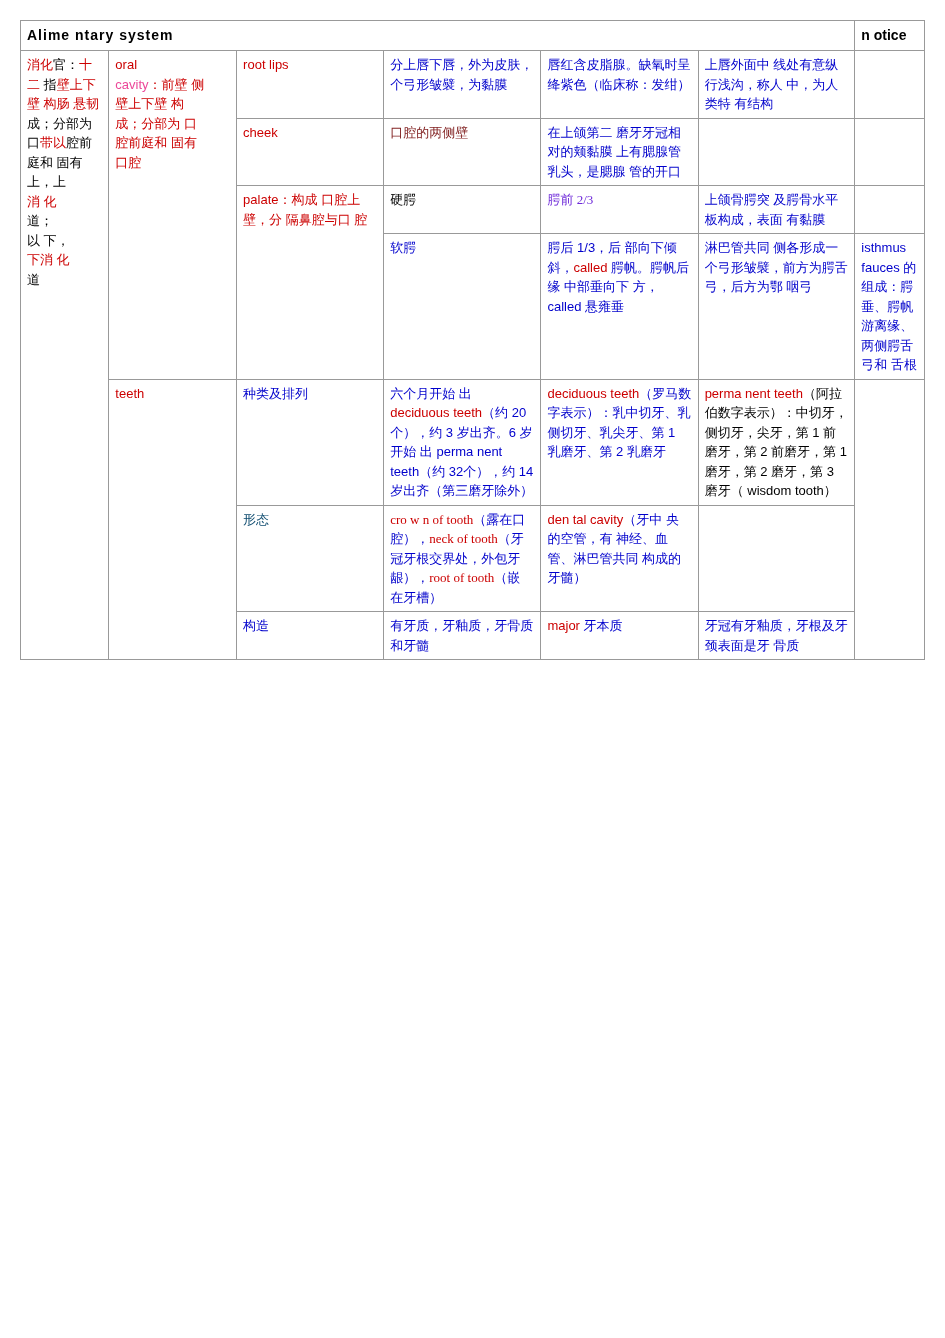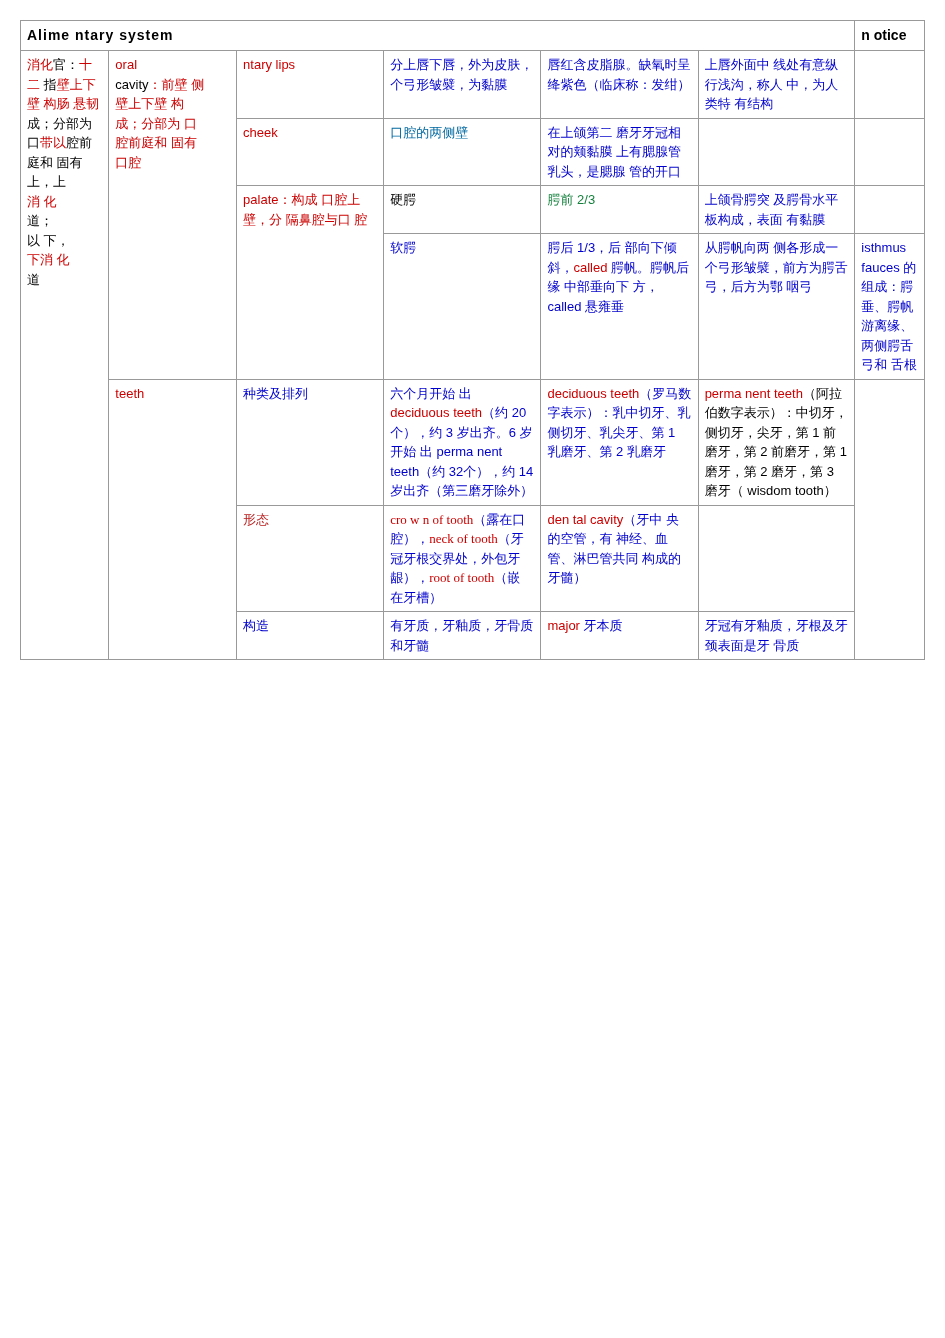--- a/index.html
+++ b/index.html
@@ -67,56 +67,56 @@
 <table class="outer-table">
   <thead>
     <tr class="header-row">
       <td colspan="6" class="title-cell">Alime ntary system</td>
       <td>n  otice</td>
     </tr>
   </thead>
   <tbody id="table-body">
   <tr>
         <td rowspan="7" class="col-digestive" style="color: rgb(0, 0, 0);"><span style="color:#cc0000">消化</span><span style="color:#000">官：</span><span style="color:#cc0000">十二</span><span style="color:#000"> 指</span><span style="color:#cc0000">壁上下壁 构肠 悬韧</span><span style="color:#000">成；分部为 口</span><span style="color:#cc0000">带以</span><span style="color:#000">腔前庭和 固有</span><br><span style="color:#000">上，上</span><br><span style="color:#cc0000">消 化</span><br><span style="color:#000">道；</span><br><span style="color:#000">以 下，</span><br><span style="color:#cc0000">下消 化</span><br><span style="color:#000">道</span></td>
-        <td rowspan="4" class="col-organ"><span style="color:#cc0000">oral</span><br><span style="color:#000000">cavity</span>：前壁 侧<br>壁上下壁 构<br>成；分部为 口<br>腔前庭和 固有<br><span style="color:#cc0000">口腔</span></td>
-        <td class="col-sub"><span style="color:#cc0000">ntary lips</span></td>
+        <td rowspan="4" class="col-organ"><span style="color:#cc0000">oral</span><br><span style="color:#ec4899">cavity</span>：前壁 侧<br>壁上下壁 构<br>成；分部为 口<br>腔前庭和 固有<br><span style="color:#cc0000">口腔</span></td>
+        <td class="col-sub"><span style="color:#cc0000">root lips</span></td>
         <td class="col-desc1" style="color: rgb(0, 0, 204);">分上唇下唇，外为皮肤，个弓形皱襞，为黏膜</td>
         <td class="col-desc2" style="color: rgb(0, 0, 204);">唇红含皮脂腺。缺氧时呈绛紫色（临床称：发绀）</td>
         <td class="col-desc3" style="color: rgb(0, 0, 204);">上唇外面中 线处有意纵 行浅沟，称人 中，为人类特 有结构</td>
         <td class="col-notice"></td>
       </tr>
       <tr>
         <td class="col-sub"><span style="color:#cc0000">cheek</span></td>
-        <td class="col-desc1" style="color: #0369a1;">口腔的两侧壁</td>
+        <td class="col-desc1" style="color: #7f1d1d;">口腔的两侧壁</td>
         <td class="col-desc2" style="color: rgb(0, 0, 204);">在上颌第二 磨牙牙冠相 对的颊黏膜 上有腮腺管 乳头，是腮腺 管的开口</td>
         <td class="col-desc3" style="color: rgb(0, 0, 204);"></td>
         <td class="col-notice"></td>
       </tr>
       <tr>
         <td class="col-sub" rowspan="2"><span style="color:#cc0000">palate</span>：构成 口腔上壁，分 隔鼻腔与口 腔</td>
         <td class="col-desc1" style="color: #000000;">硬腭</td>
-        <td class="col-desc2" style="color: #15803d;">腭前 2/3</td>
+        <td class="col-desc2" style="color: #6d28d9; font-family: Liberation Serif, serif;">腭前 2/3</td>
         <td class="col-desc3" style="color: rgb(0, 0, 204);">上颌骨腭突 及腭骨水平 板构成，表面 有黏膜</td>
         <td class="col-notice"></td>
       </tr>
       <tr>
         <td class="col-desc1" style="color: rgb(0, 0, 204);">软腭</td>
         <td class="col-desc2" style="color: rgb(0, 0, 204);">腭后 1/3，后 部向下倾斜，<span style="color:#cc0000">called</span>  腭帆。腭帆后缘 中部垂向下 方，called 悬雍垂</td>
-        <td class="col-desc3" style="color: rgb(0, 0, 204);">从腭帆向两 侧各形成一 个弓形皱襞，前方为腭舌 弓，后方为鄂 咽弓</td>
+        <td class="col-desc3" style="color: rgb(0, 0, 204);">淋巴管共同 侧各形成一 个弓形皱襞，前方为腭舌 弓，后方为鄂 咽弓</td>
         <td class="col-notice" style="color: rgb(0, 0, 204);">isthmus fauces 的组成：腭垂、腭帆游离缘、两侧腭舌弓和 舌根</td>
       </tr>
       <tr>
         <td class="col-sub" rowspan="3"><span style="color:#cc0000">teeth</span></td>
         <td class="col-desc1" style="color: rgb(0, 0, 204);">种类及排列</td>
         <td class="col-desc2" style="color: rgb(0, 0, 204);">六个月开始 出 <span style="color:#cc0000">deciduous teeth</span>（约 20个），约 3 岁出齐。6 岁开始 出 perma nent teeth（约 32个），约 14 岁出齐（第三磨牙除外）</td>
         <td class="col-desc3" style="color: rgb(0, 0, 204);"><span style="color:#cc0000">deciduous teeth</span>（罗马数字表示）：乳中切牙、乳侧切牙、乳尖牙、第 1 乳磨牙、第 2 乳磨牙</td>
         <td class="col-notice"><span style="color:#cc0000">perma nent teeth</span>（阿拉伯数字表示）：中切牙，侧切牙，尖牙，第 1 前磨牙，第 2 前磨牙，第 1 磨牙，第 2 磨牙，第 3 磨牙（ wisdom tooth）</td>
       </tr>
       <tr>
-        <td class="col-desc1" style="color: #b91c1c; margin-top: 12px;">形态</td>
+        <td class="col-desc1" style="color: #0c4a6e; margin-top: 12px;">形态</td>
         <td class="col-desc2" style="color: rgb(0, 0, 204); font-family: Liberation Serif, serif;"><span style="color:#cc0000">cro w n  of tooth</span>（露在口腔），<span style="color:#cc0000">neck of tooth</span>（牙冠牙根交界处，外包牙龈），<span style="color:#cc0000">root of tooth</span>（嵌 在牙槽）</td>
         <td class="col-desc3" style="color: rgb(0, 0, 204);"><span style="color:#cc0000">den tal cavity</span>（牙中 央的空管，有 神经、血管、淋巴管共同 构成的牙髓）</td>
         <td class="col-notice"></td>
       </tr>
       <tr>
         <td class="col-desc1" style="color: rgb(0, 0, 204);">构造</td>
         <td class="col-desc2" style="color: rgb(0, 0, 204);">有牙质，牙釉质，牙骨质和牙髓</td>
         <td class="col-desc3" style="color: rgb(0, 0, 204); margin-top: 26px;"><span style="color:#cc0000">major</span> 牙本质</td>
         <td class="col-notice" style="color: rgb(0, 0, 204);">牙冠有牙釉质，牙根及牙颈表面是牙 骨质</td>
       </tr>

